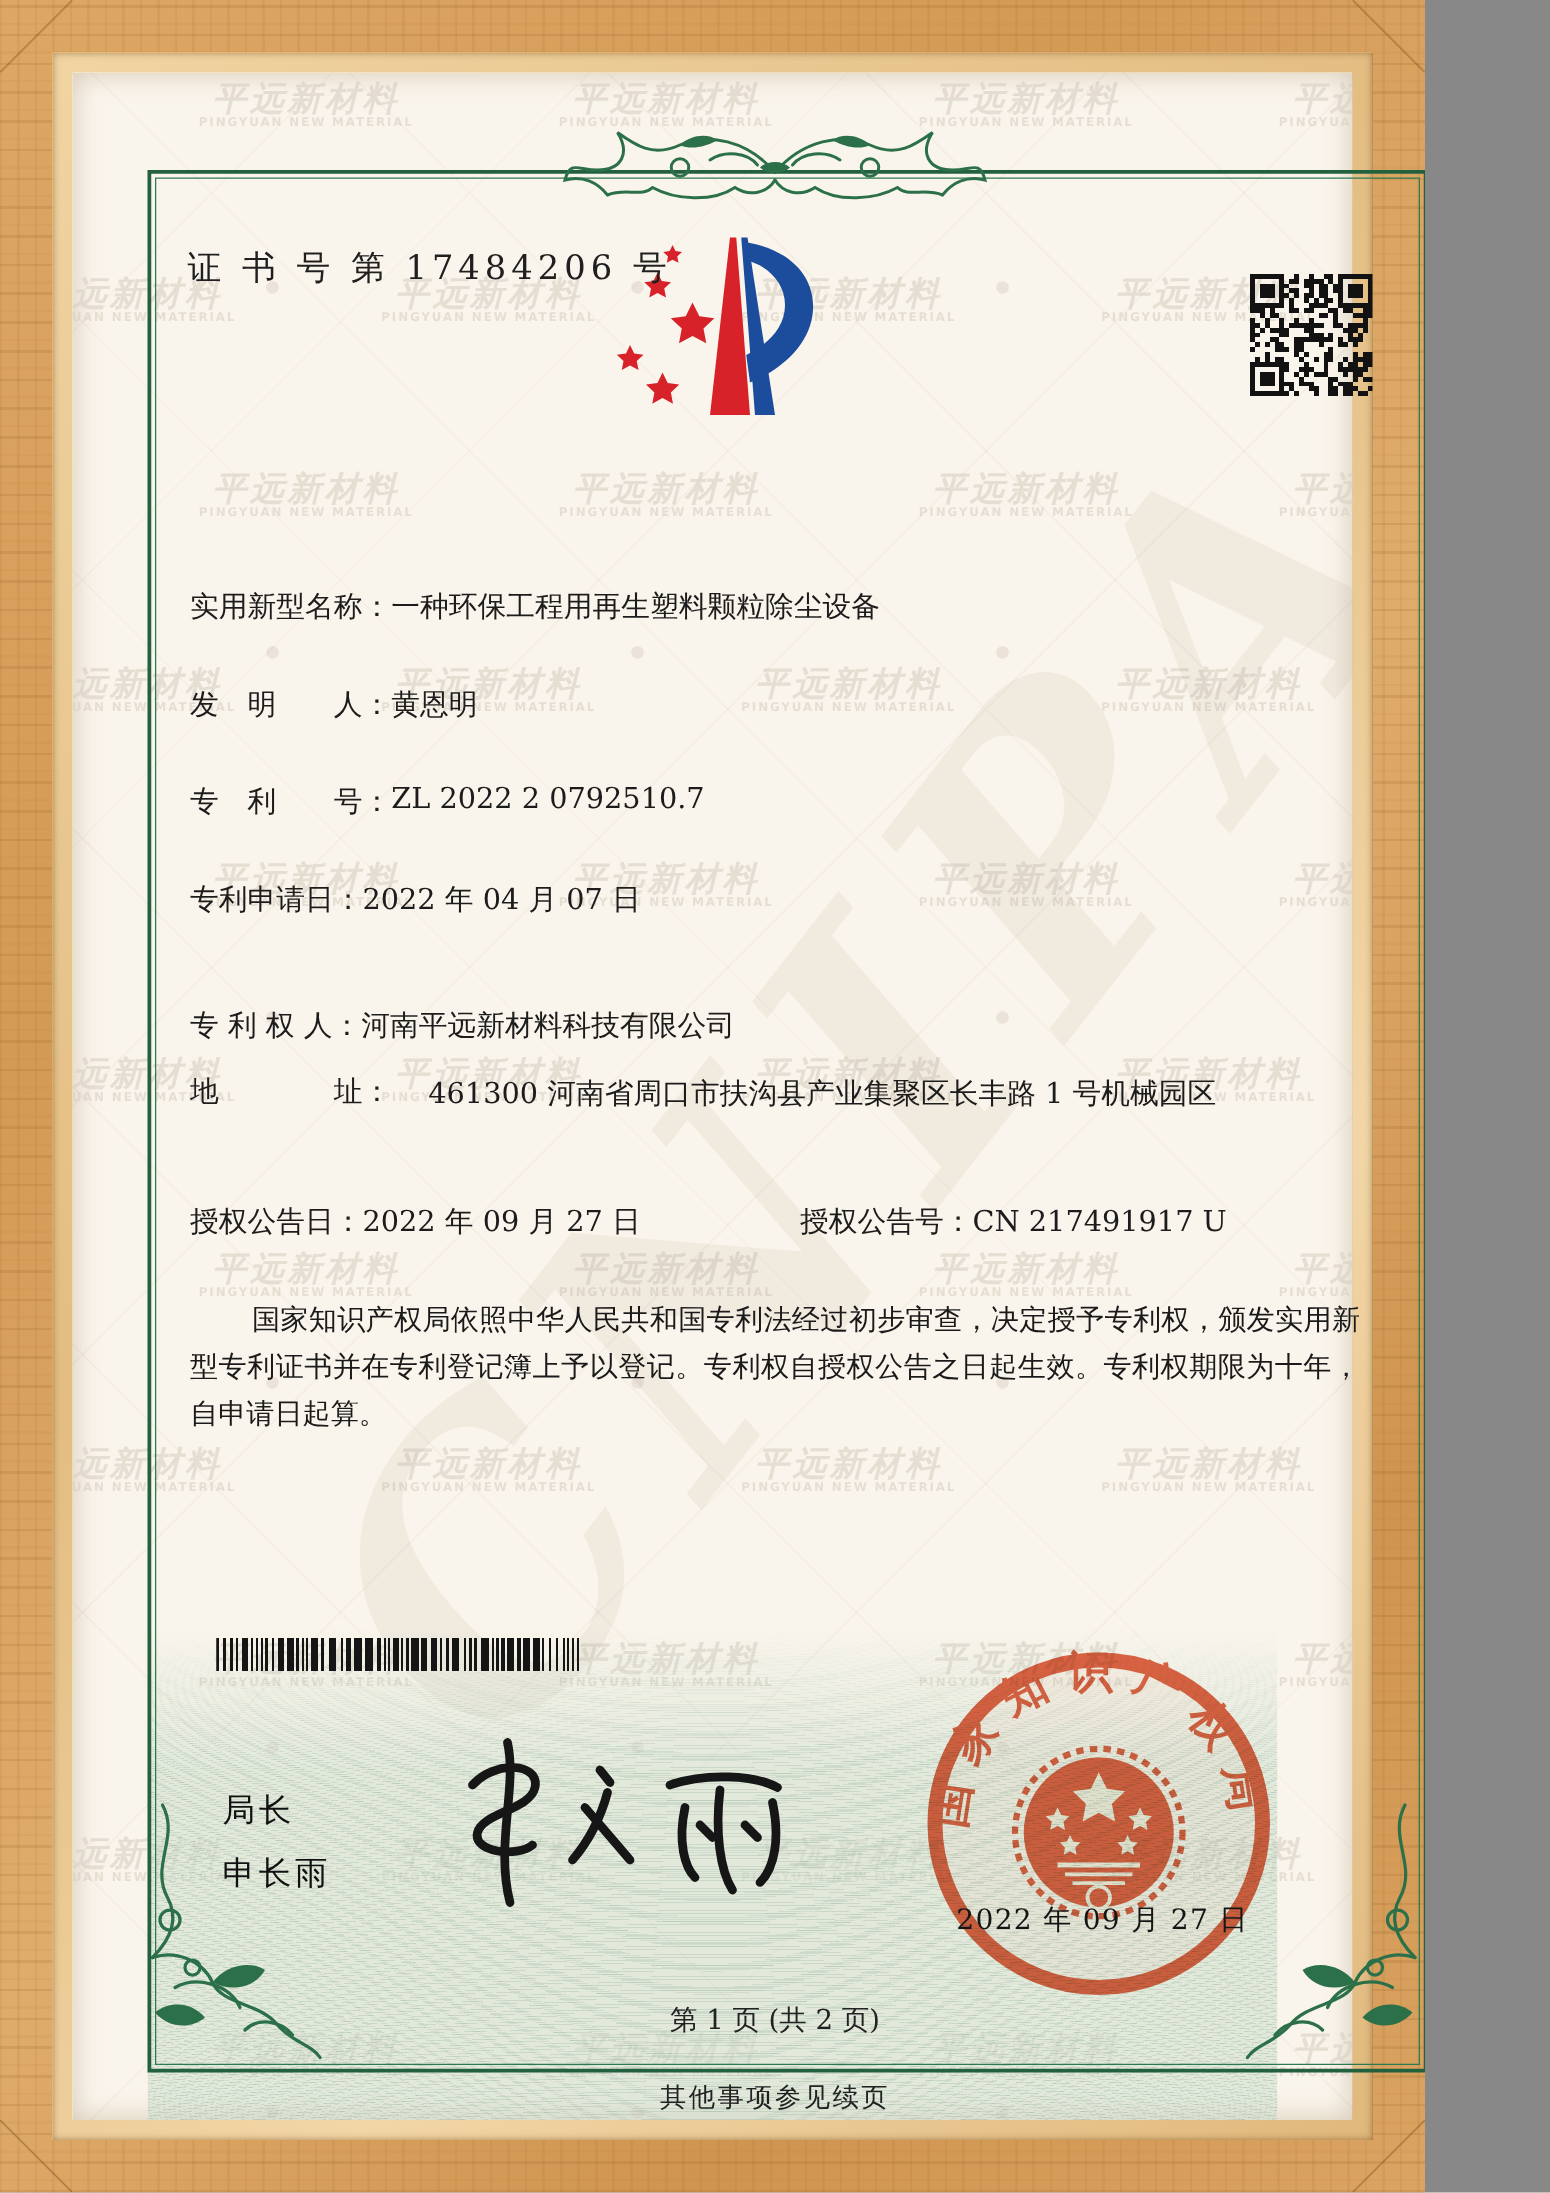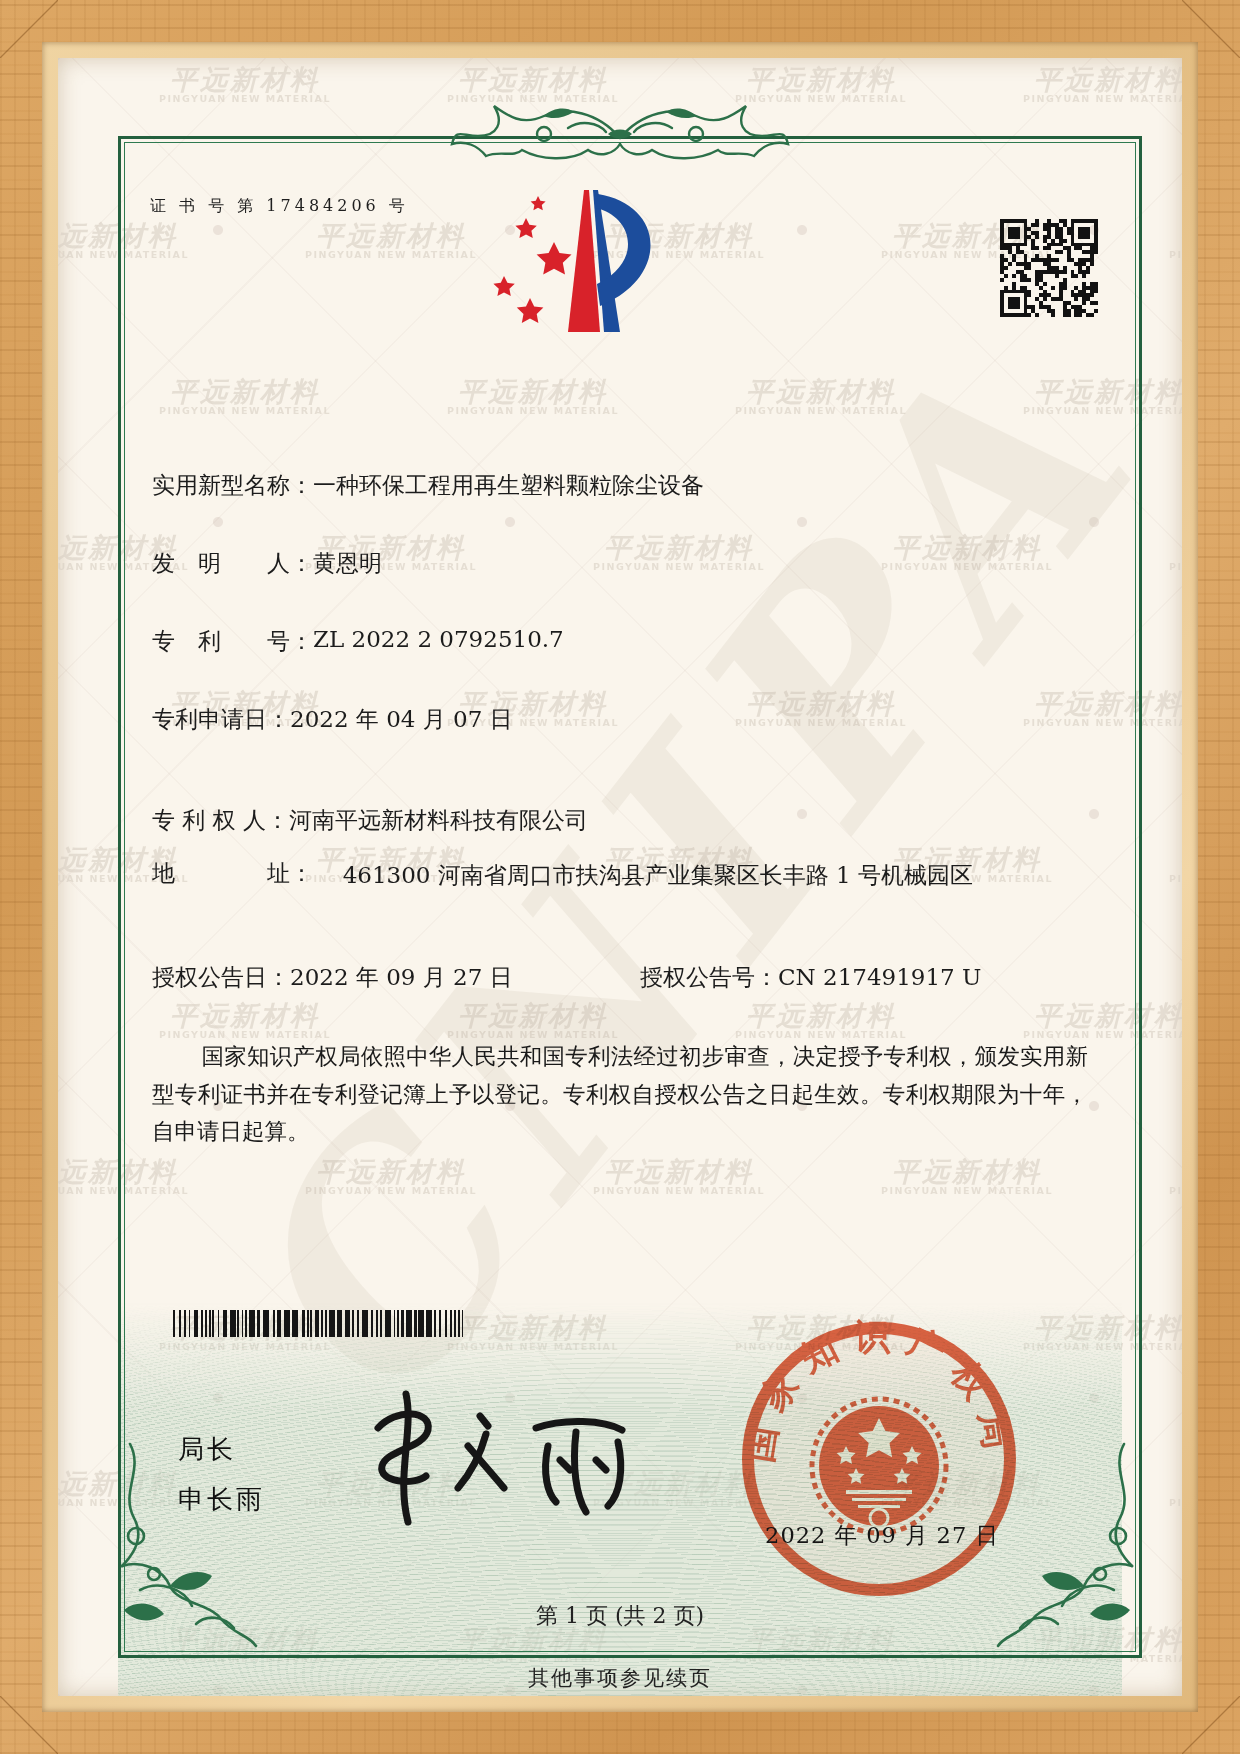--- a/index.html
+++ b/index.html
@@ -1,17 +1,17 @@
 <!DOCTYPE html>
 <html><head>
 <meta charset="utf-8">
 <style>
   html,body{margin:0;padding:0;}
   body{font-family:"DejaVu Serif","Liberation Serif",serif;background:#888;}
-  #stage{position:relative;width:1240px;height:1754px;overflow:hidden;
+  #stage{position:relative;width:1140px;height:1754px;overflow:hidden;
     background:
       repeating-linear-gradient(0deg, rgba(150,95,35,.18) 0 2px, transparent 2px 9px, rgba(190,130,60,.12) 9px 11px, transparent 11px 23px),
       repeating-linear-gradient(90deg, rgba(150,95,35,.10) 0 2px, transparent 2px 14px),
       linear-gradient(135deg,#dda764 0%,#d39a55 30%,#e0ac6c 55%,#cf9450 80%,#dba462 100%);
   }
   .miter{position:absolute;width:58px;height:58px;z-index:6;}
   .miter.tl{left:0;top:0;background:linear-gradient(135deg,transparent 48.5%,rgba(120,70,20,.45) 50%,transparent 51.5%);}
   .miter.tr{right:0;top:0;background:linear-gradient(45deg,transparent 48.5%,rgba(120,70,20,.45) 50%,transparent 51.5%);}
   .miter.bl{left:0;bottom:0;background:linear-gradient(45deg,transparent 48.5%,rgba(120,70,20,.45) 50%,transparent 51.5%);}
   .miter.br{right:0;bottom:0;background:linear-gradient(135deg,transparent 48.5%,rgba(120,70,20,.45) 50%,transparent 51.5%);}
@@ -43,21 +43,21 @@
       repeating-radial-gradient(ellipse 1400px 260px at 50% 460px, rgba(95,145,115,.14) 0 1.5px, transparent 1.5px 9px);
     -webkit-mask-image:linear-gradient(to bottom,transparent 0,#000 110px);
     mask-image:linear-gradient(to bottom,transparent 0,#000 110px);}
   
   #gborder{position:absolute;left:118px;top:136px;width:1018px;height:1516px;z-index:5;
     border:3.5px solid #23603e;pointer-events:none;}
   #gborder .inner{position:absolute;left:3px;top:3px;right:3px;bottom:3px;border:1.5px solid #2e7a50;}
   .orn{position:absolute;z-index:6;pointer-events:none;}
   
   .txt{position:absolute;color:#1f1f1f;z-index:7;}
-  #cert-no{left:150px;top:196px;font-size:16px;letter-spacing:4px;}
+  #cert-no{left:150px;top:196px;font-size:27px;letter-spacing:4px;}
   #title{left:0;top:374px;width:1240px;text-align:center;font-size:48px;font-weight:bold;letter-spacing:10px;color:#101010;}
   .field-row{position:absolute;left:152px;z-index:7;font-size:23px;color:#1c1c1c;display:flex;white-space:pre;}
   .field-row .val{white-space:pre-wrap;}
   .field-row .val.addr{width:660px;line-height:35px;}
   #grant-row{position:absolute;left:152px;top:962px;z-index:7;font-size:23px;display:flex;white-space:pre;color:#1c1c1c;}
   #grant-row .col2{position:absolute;left:488px;top:0;}
   #paras{position:absolute;left:136px;top:1022px;width:968px;z-index:7;}
   #paras p{margin:16px;font-size:22.5px;line-height:37.5px;text-indent:2.2em;color:#1a1a1a;text-align:justify;}
   #barcode{position:absolute;left:173px;top:1310px;width:297px;height:27px;z-index:7;}
   #signer{position:absolute;left:178px;top:1424px;z-index:7;font-size:26px;color:#111;

